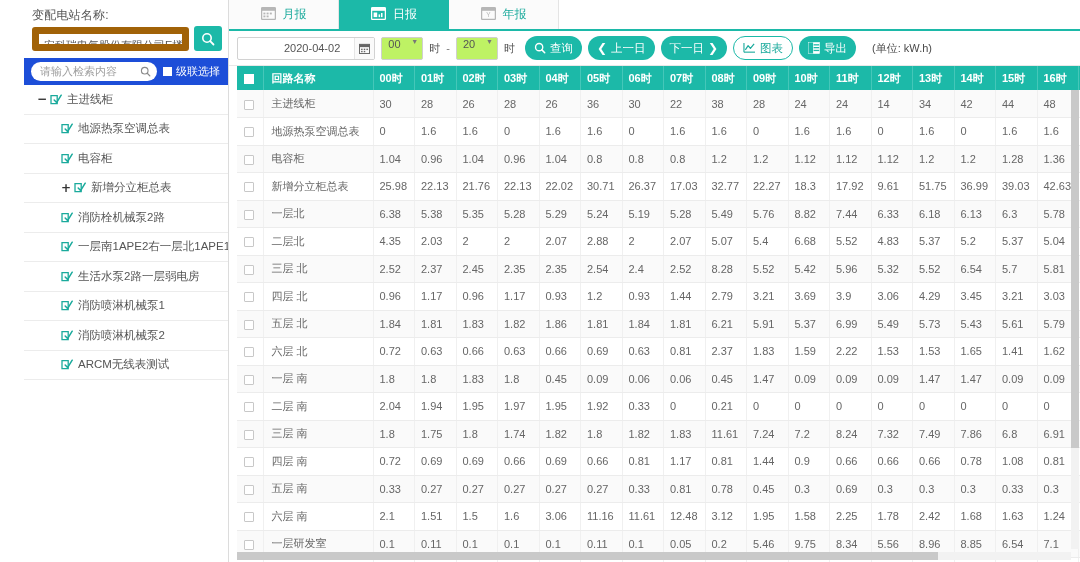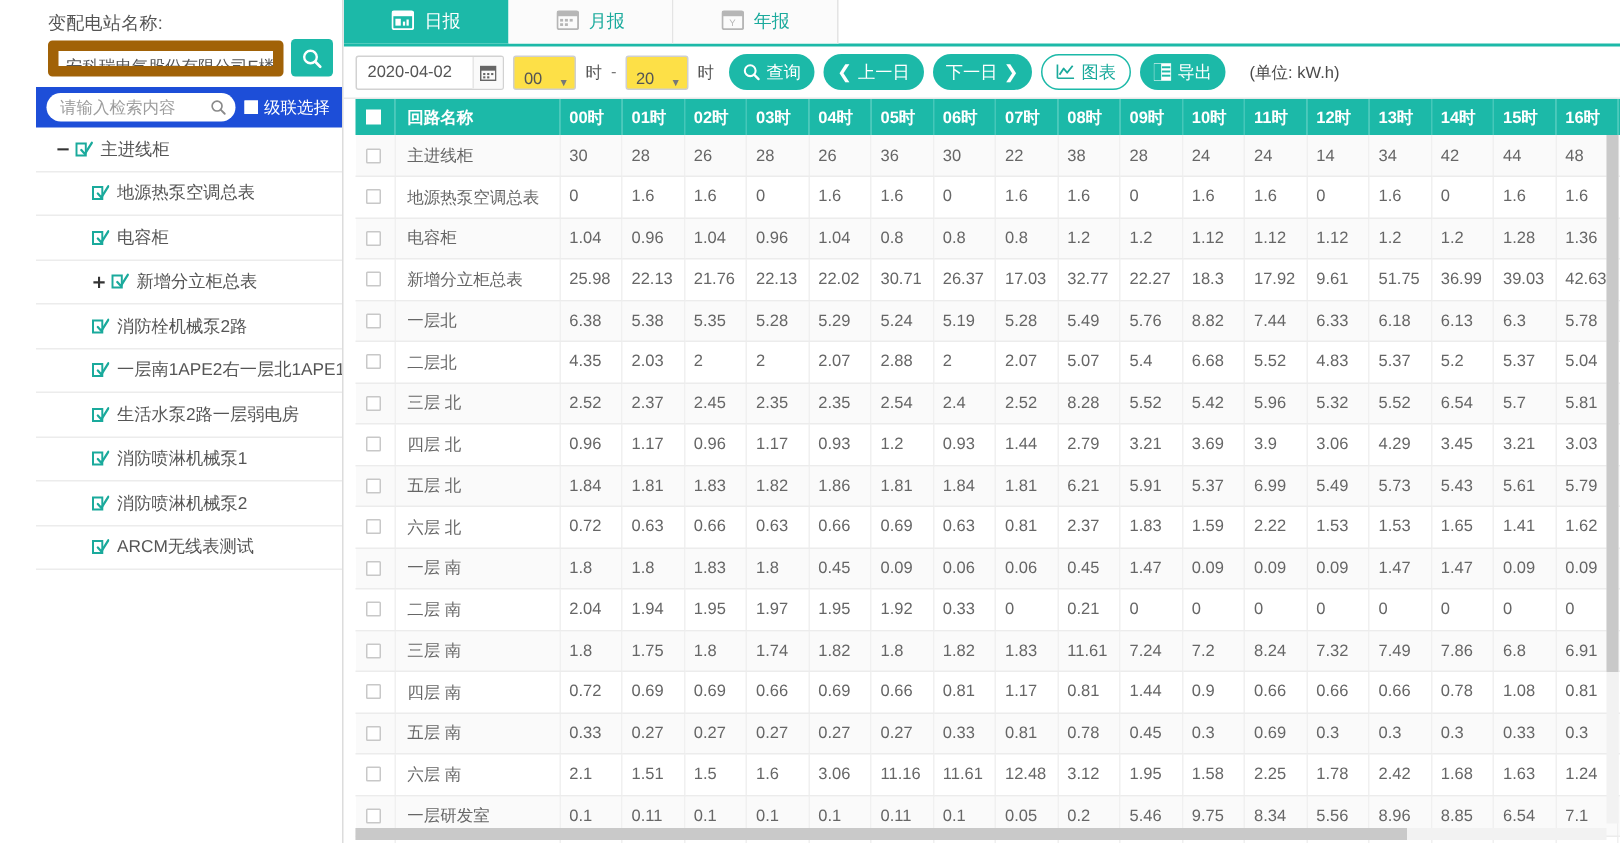--- a/index.html
+++ b/index.html
@@ -172,35 +172,36 @@
     display: flex;
     align-items: center;
     background: #fff;
     cursor: pointer;
   }
   .date-box .dval {
     padding: 0 14px 0 7px;
     font-size: 11px;
     color: #555;
     white-space: nowrap;
+    margin-left: 39px;
   }
   .date-box .dicon {
     width: 20px; height: 21px;
     display: flex; align-items: center; justify-content: center;
     border-left: 1px solid #e6e6e6;
     background: #fafafa;
   }
   .sel {
     height: 23px;
     width: 42px;
     border: 1px solid #cfcfcf;
     border-radius: 2px;
-    background: #fde047;
-    display: flex;
-    align-items: flex-end;
+    background: #bef264;
+    display: flex;
+    align-items: flex-start;
     justify-content: space-between;
     padding: 0 4px 0 6px;
     font-size: 11px;
     color: #555;
     cursor: pointer;
   }
   .sel .car { font-size: 7px; color: #777; }
   .unit-txt { font-size: 11px; color: #555; white-space: nowrap; }
   .dash { font-size: 11px; color: #777; }
   .btn {
@@ -431,41 +432,41 @@
             </svg>
           </span>
           <span>ARCM无线表测试</span>
         </div>
       </div>
   </div>
 
   <div class="main">
 
     <div class="tabs" id="tabs">
-        <div class="tab active">
-          <span class="cal"><svg width="15" height="14" viewBox="0 0 15 14">
-              <rect x="0.6" y="1.6" width="13.8" height="11.8" rx="1" fill="none" stroke="#ffffff" stroke-width="1.3"></rect>
-              <rect x="0.6" y="1.6" width="13.8" height="3.2" fill="#ffffff"></rect>
-              <rect x="2.6" y="6.5" width="3.6" height="4.6" fill="#ffffff"></rect>
-              <rect x="7.6" y="8.4" width="1.5" height="2.7" fill="#ffffff"></rect>
-              <rect x="10" y="7" width="1.5" height="4.1" fill="#ffffff"></rect>
-            </svg></span>
-          <span>日报</span>
-        </div>
         <div class="tab">
           <span class="cal"><svg width="15" height="14" viewBox="0 0 15 14">
               <rect x="0.6" y="1.6" width="13.8" height="11.8" rx="1" fill="none" stroke="#b6b6b6" stroke-width="1.3"></rect>
               <rect x="0.6" y="1.6" width="13.8" height="3.2" fill="#b6b6b6"></rect>
               <rect x="2.4" y="6.6" width="2" height="1.8" fill="#b6b6b6"></rect>
               <rect x="5.6" y="6.6" width="2" height="1.8" fill="#b6b6b6"></rect>
               <rect x="8.8" y="6.6" width="2" height="1.8" fill="#b6b6b6"></rect>
               <rect x="2.4" y="9.5" width="2" height="1.8" fill="#b6b6b6"></rect>
               <rect x="5.6" y="9.5" width="2" height="1.8" fill="#b6b6b6"></rect>
             </svg></span>
           <span>月报</span>
+        </div>
+        <div class="tab active">
+          <span class="cal"><svg width="15" height="14" viewBox="0 0 15 14">
+              <rect x="0.6" y="1.6" width="13.8" height="11.8" rx="1" fill="none" stroke="#ffffff" stroke-width="1.3"></rect>
+              <rect x="0.6" y="1.6" width="13.8" height="3.2" fill="#ffffff"></rect>
+              <rect x="2.6" y="6.5" width="3.6" height="4.6" fill="#ffffff"></rect>
+              <rect x="7.6" y="8.4" width="1.5" height="2.7" fill="#ffffff"></rect>
+              <rect x="10" y="7" width="1.5" height="4.1" fill="#ffffff"></rect>
+            </svg></span>
+          <span>日报</span>
         </div>
         <div class="tab">
           <span class="cal"><svg width="15" height="14" viewBox="0 0 15 14">
               <rect x="0.6" y="1.6" width="13.8" height="11.8" rx="1" fill="none" stroke="#b6b6b6" stroke-width="1.3"></rect>
               <rect x="0.6" y="1.6" width="13.8" height="3.2" fill="#b6b6b6"></rect>
               <text x="7.3" y="11.4" font-size="6.4" fill="#b6b6b6" text-anchor="middle" font-family="Liberation Sans, sans-serif">Y</text>
             </svg></span>
           <span>年报</span>
         </div>
       </div>

